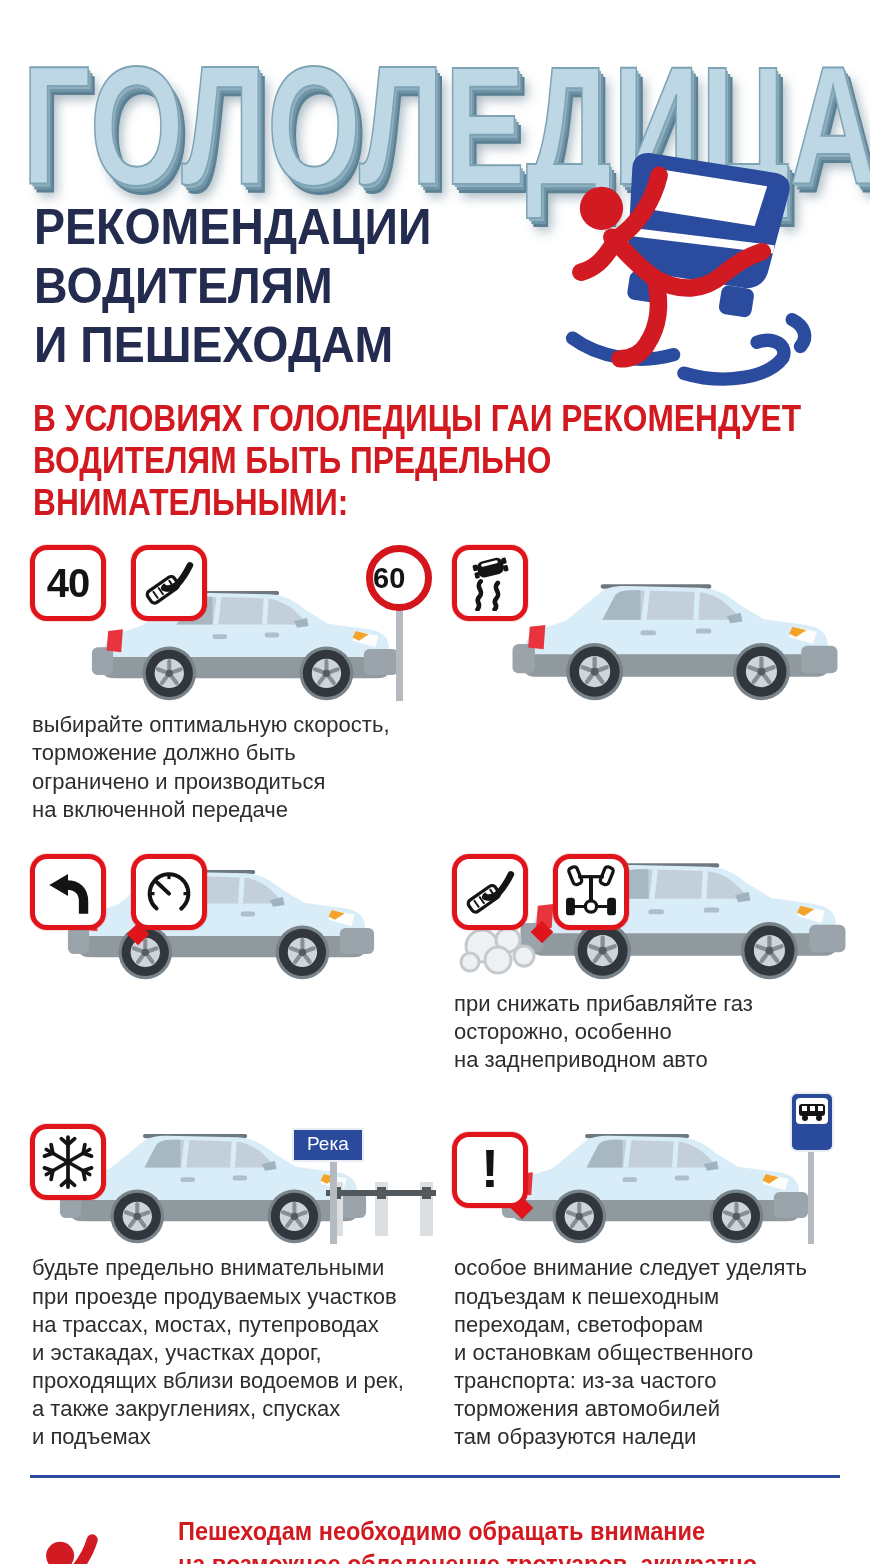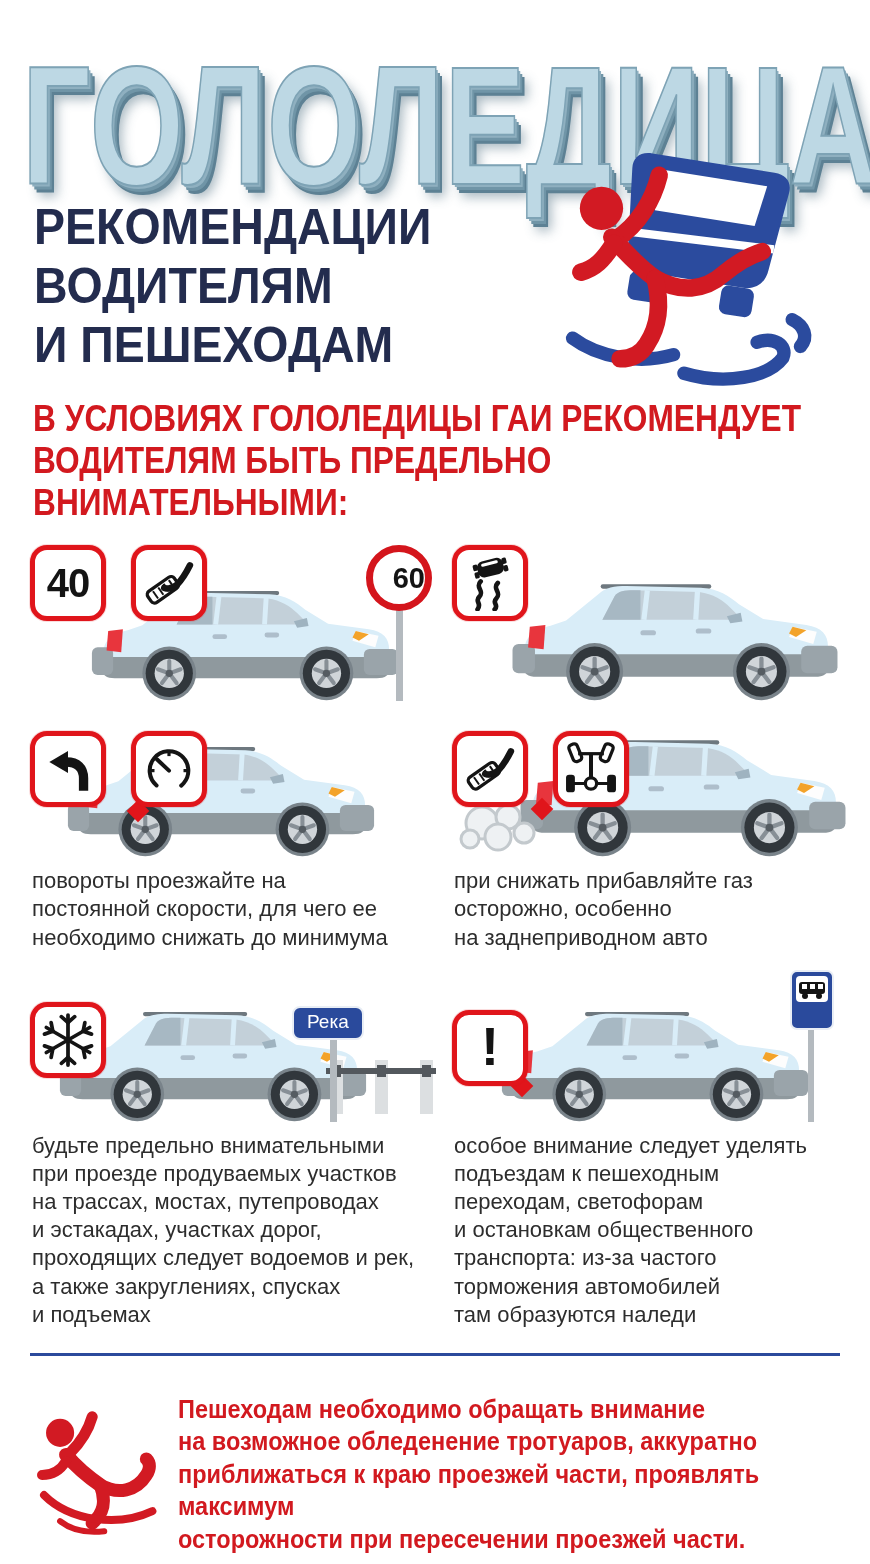--- a/index.html
+++ b/index.html
@@ -40,31 +40,31 @@
   .icon-box {
     width:76px; height:76px; background:#fff; border:5px solid #e0151b; border-radius:17px;
     display:flex; align-items:center; justify-content:center; position:relative; z-index:3;
     box-shadow:0 0 0 1px rgba(224,21,27,.15);
   }
   .num40 { font-size:40px; font-weight:bold; color:#141414; letter-spacing:-1px; }
   .excl  { font-size:54px; font-weight:bold; color:#141414; line-height:1; padding-bottom:4px; }
   .tail { position:absolute; width:16px; height:16px; background:#e0151b; transform:rotate(45deg); z-index:2; }
   .sign-60 {
     position:absolute; right:4px; top:0; width:66px; height:66px; border-radius:50%;
-    background:#fff; border:7px solid #d4151c; display:flex; align-items:center; justify-content:flex-end;
+    background:#fff; border:7px solid #d4151c; display:flex; align-items:center; justify-content:flex-start;
     font-size:29px; font-weight:bold; color:#141414; z-index:3;
   }
   .pole { position:absolute; background:#b4babf; z-index:1; }
   .pole-60 { right:33px; top:62px; width:7px; height:94px; }
   .tip-text { margin:10px 0 0 2px; font-size:22px; line-height:1.28; color:#2d2d2d; white-space:pre-line; }
   
   .river-sign {
     position:absolute; left:262px; top:24px; z-index:4;
     background:#2a4a9c; color:#fff; font-size:19px; padding:3px 13px 5px;
-    border-radius:8px; border:2px solid #e9eef5;
+    border-radius:0; border:2px solid #e9eef5;
   }
   .pole-river { left:300px; top:54px; width:7px; height:86px; z-index:3; }
   .barrier { position:absolute; right:2px; bottom:8px; width:104px; height:58px; z-index:2; }
   .post { position:absolute; top:4px; width:13px; height:54px; background:#dcdfe1; }
   .rail { position:absolute; left:-4px; top:12px; width:110px; height:6px; background:#53585d; }
   .railcap { position:absolute; top:9px; width:9px; height:12px; background:#53585d; }
   
   .bus-sign { position:absolute; right:24px; top:-12px; z-index:4; }
   .pole-bus { right:44px; top:44px; width:6px; height:96px; }
   
@@ -189,20 +189,24 @@
           </div>
         </div>
         <div class="sign-60">
           <span>60</span>
         </div>
         <div class="pole pole-60"></div>
         <svg class="car" style="left:60px">
             <use href="#car-sym" xlink:href="#car-sym"></use>
           </svg>
       </div>
+      <p class="tip-text">выбирайте оптимальную скорость,
+торможение должно быть
+ограничено и производиться
+на включенной передаче</p>
     </article>
 
     <article class="tip">
       <div class="tip-art art-r1">
         <div class="icons">
           <div class="icon-box">
             <svg viewBox="0 0 72 72" width="56" height="56">
               <g transform="rotate(-14 36 18)">
                 <rect x="20" y="6" width="34" height="21" rx="8" fill="#141414"></rect>
                 <rect x="15" y="8" width="6" height="8" rx="2" fill="#141414"></rect>
@@ -239,23 +243,20 @@
               <line x1="60" y1="38" x2="54" y2="38" stroke="#141414" stroke-width="4"></line>
               <line x1="12" y1="38" x2="18" y2="38" stroke="#141414" stroke-width="4"></line>
             </svg>
           </div>
         </div>
         <div class="tail" style="left:100px; top:72px;"></div>
         <svg class="car" style="left:36px">
             <use href="#car-sym" xlink:href="#car-sym"></use>
           </svg>
       </div>
-      <p class="tip-text">повороты проезжайте на
-постоянной скорости, для чего ее
-необходимо снижать до минимума</p>
     </article>
 
     <article class="tip">
       <div class="tip-art art-r2">
         <div class="icons">
           <div class="icon-box">
             <svg viewBox="0 0 72 72" width="58" height="58">
               <g transform="rotate(-35 28 44)">
                 <rect x="8" y="36" width="40" height="17" rx="5" fill="#fff" stroke="#141414" stroke-width="4"></rect>
                 <line x1="17" y1="39" x2="17" y2="50" stroke="#141414" stroke-width="2.5"></line>
@@ -347,21 +348,21 @@
           <div class="rail"></div>
           <div class="railcap" style="left:2px"></div>
           <div class="railcap" style="left:47px"></div>
           <div class="railcap" style="left:92px"></div>
         </div>
       </div>
       <p class="tip-text">будьте предельно внимательными
 при проезде продуваемых участков
 на трассах, мостах, путепроводах
 и эстакадах, участках дорог,
-проходящих следует водоемов и рек,
+проходящих вблизи водоемов и рек,
 а также закруглениях, спусках
 и подъемах</p>
     </article>
 
     <article class="tip">
       <div class="tip-art art-r3">
         <div class="icons" style="top:28px">
           <div class="icon-box">
             <span class="excl">!</span>
           </div>

